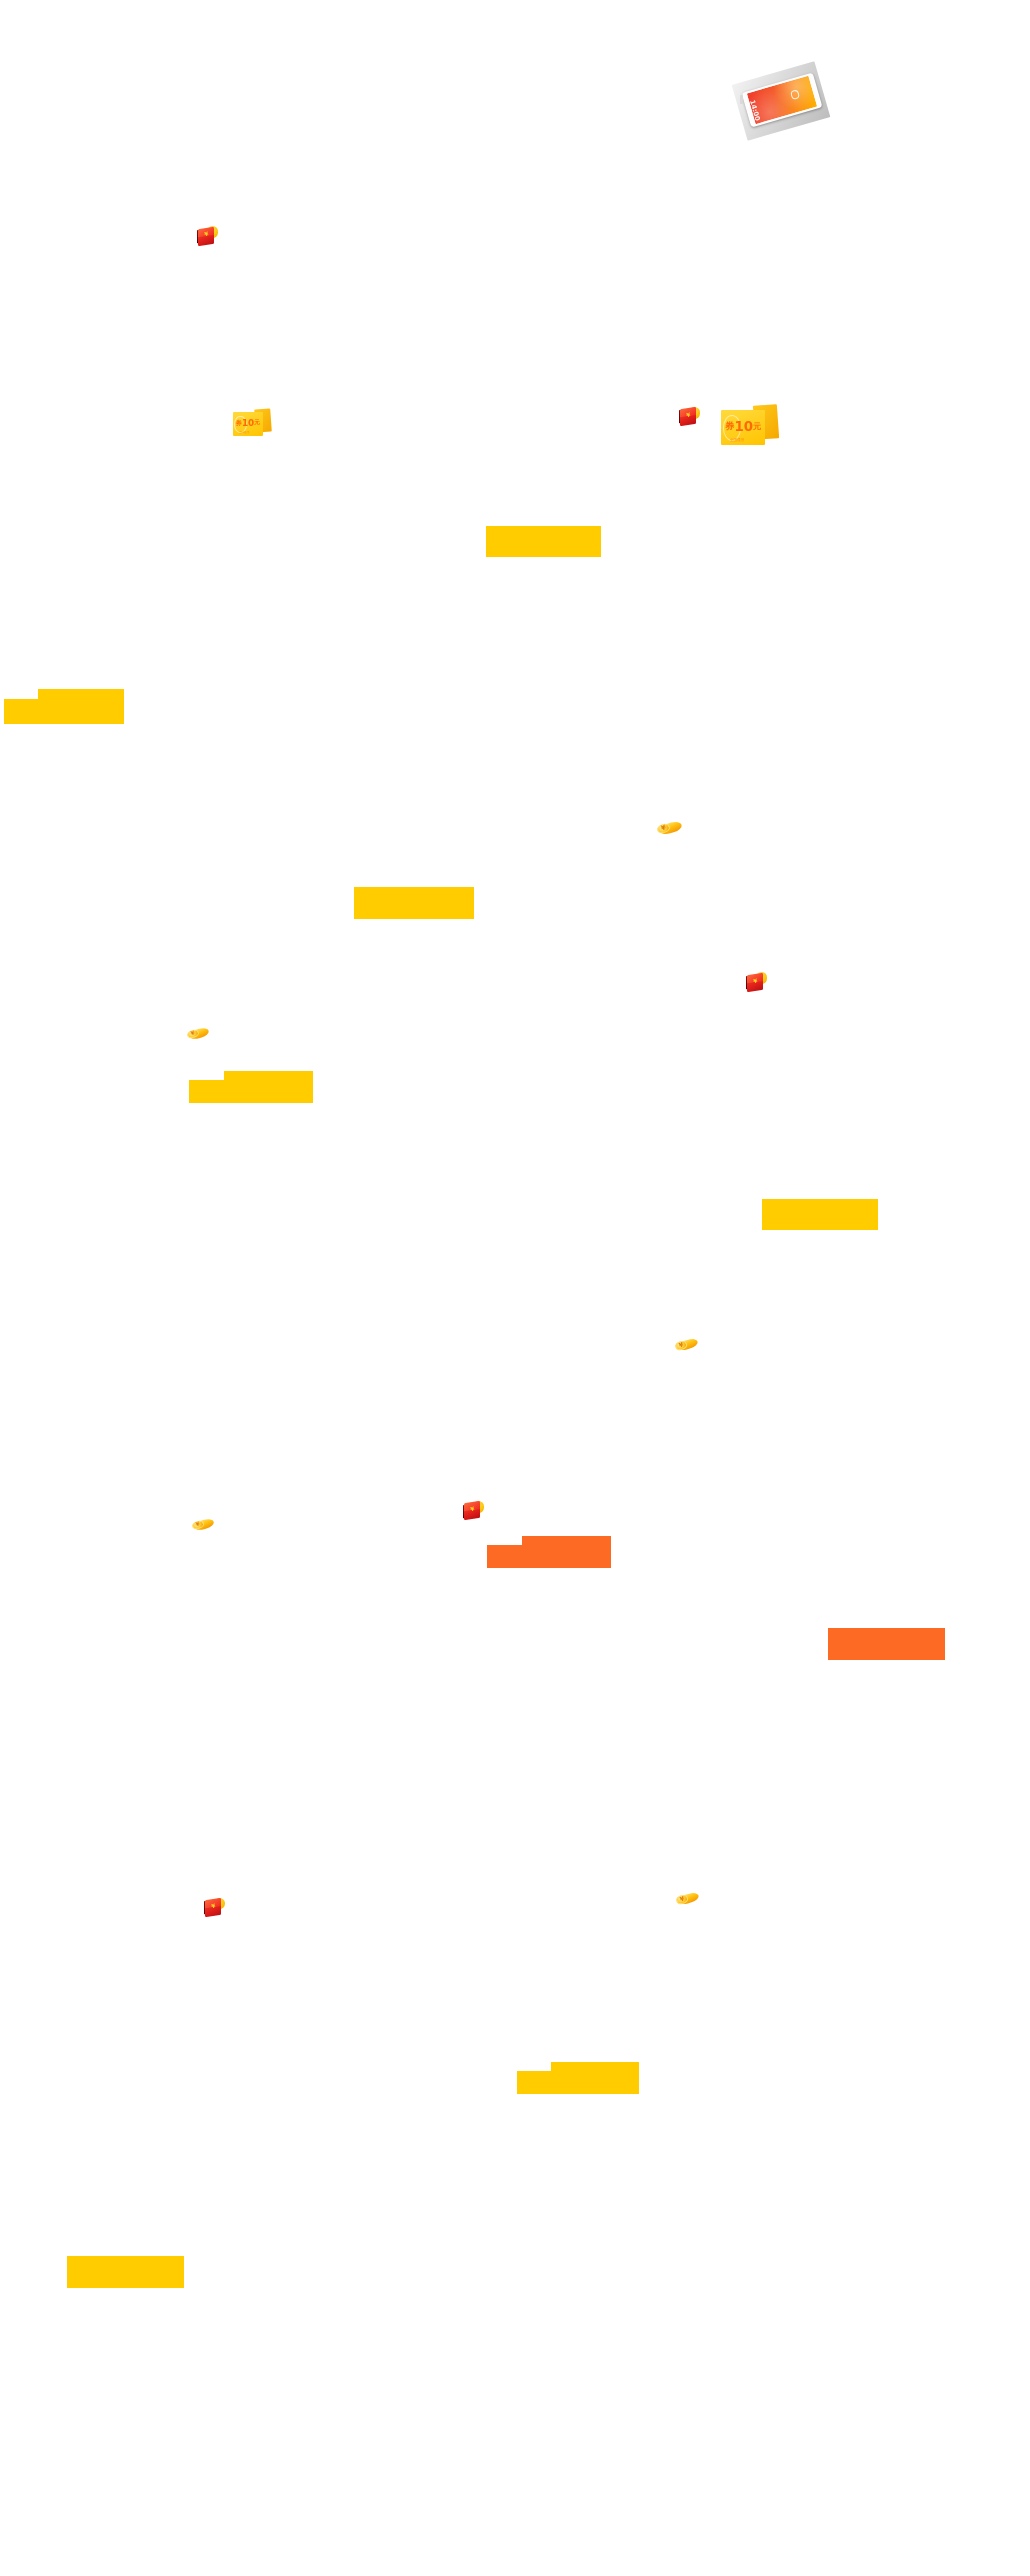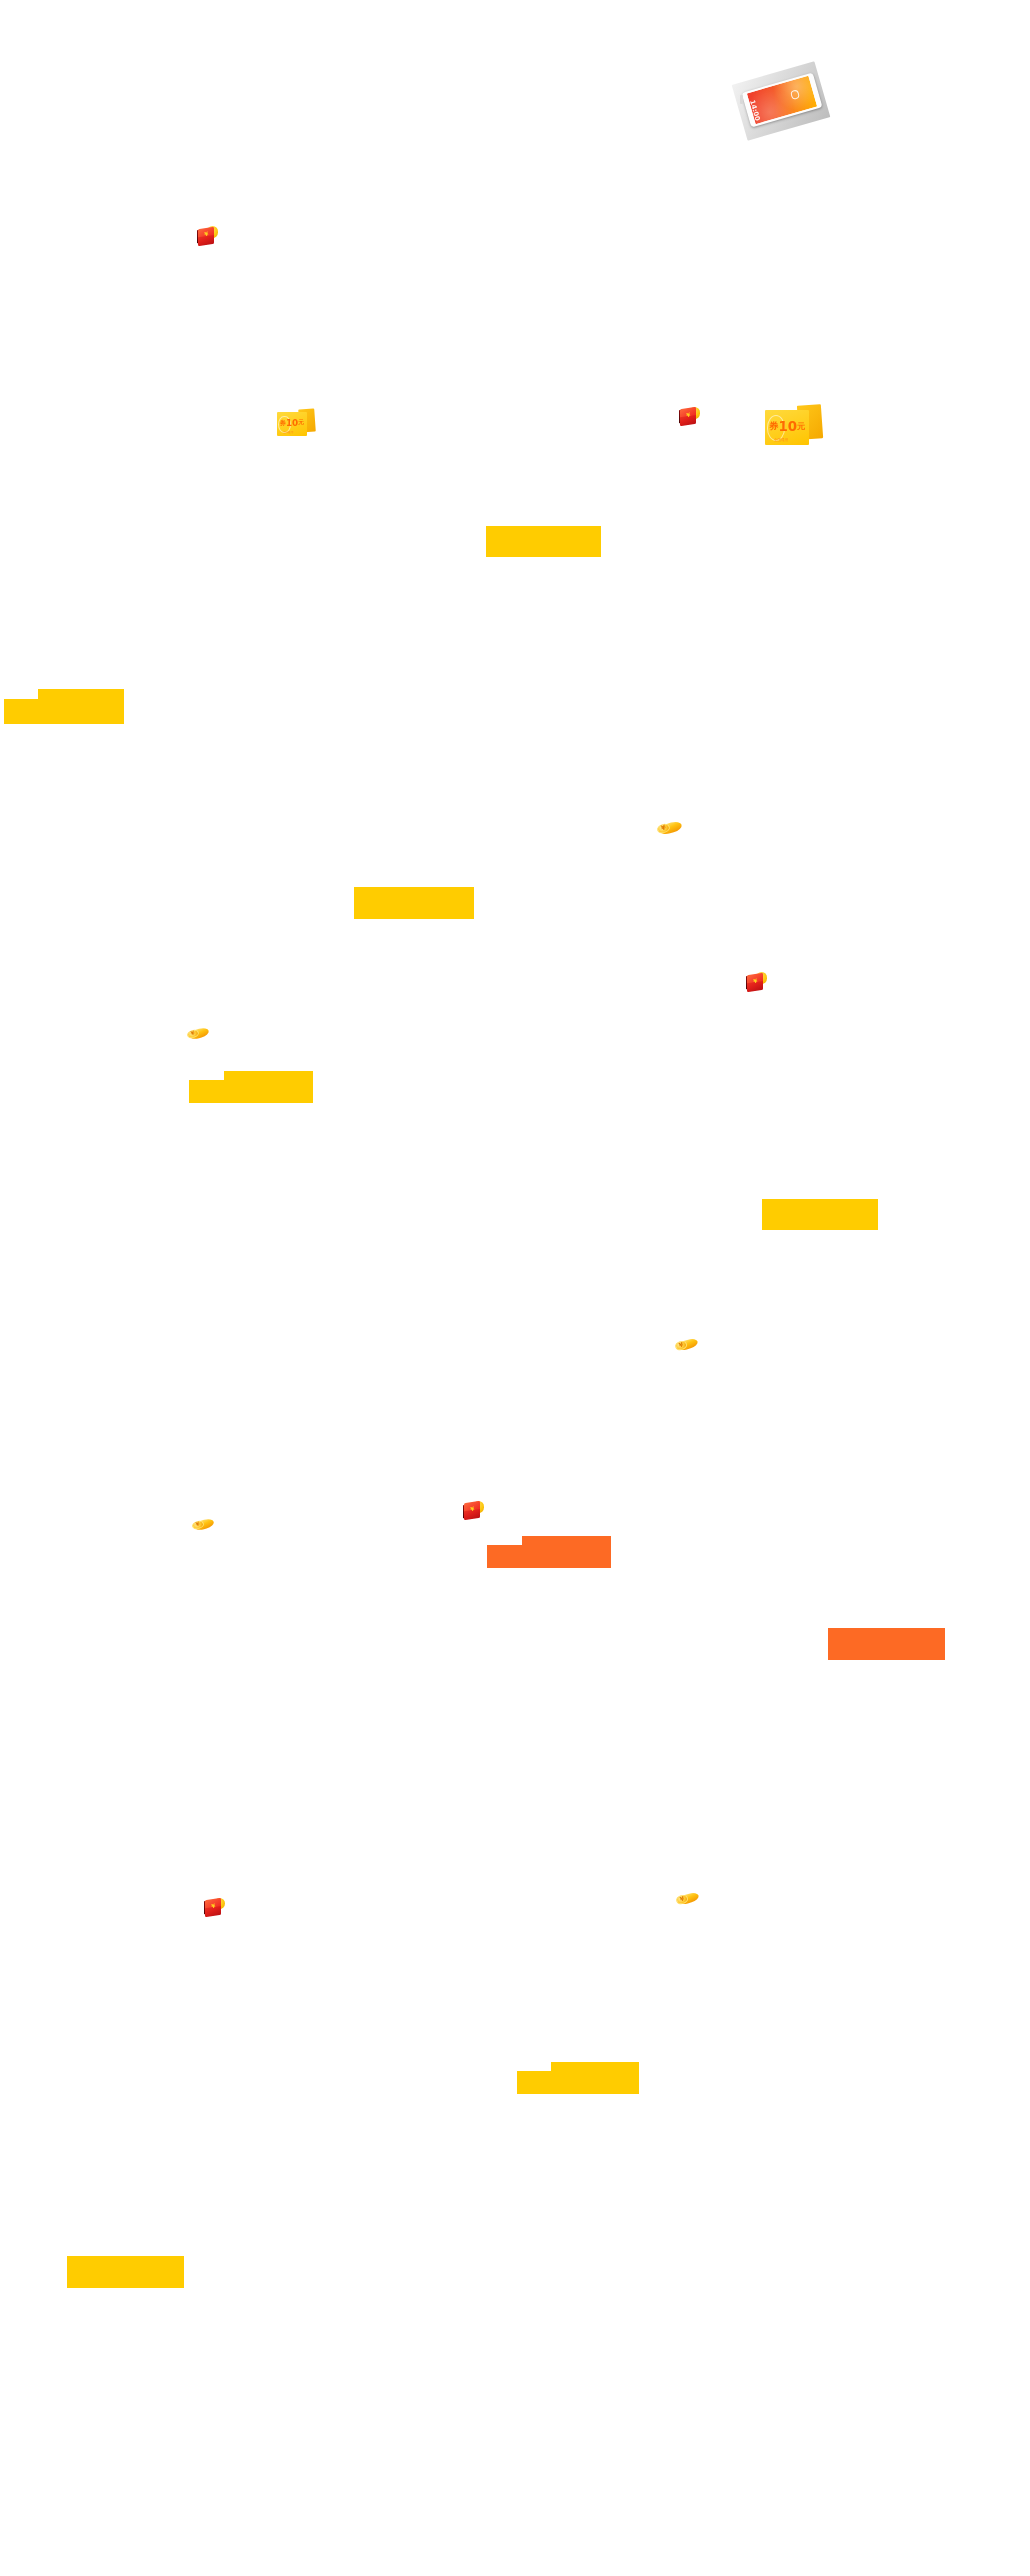--- a/index.html
+++ b/index.html
@@ -114,21 +114,21 @@
     line-height: 1;
     font-weight: bold;
     font-family: "DejaVu Sans", sans-serif;
     display: flex;
     align-items: center;
     justify-content: center;
     transform: rotate(-16deg);
   }
 
   
-  .coupon { position: relative; margin-left: 44px; }
+  .coupon { position: relative; }
   .coupon .back-card {
     position: absolute;
     right: 0; top: 0;
     width: 42%; height: 78%;
     background: linear-gradient(135deg, #ffc81a 0%, #f5a800 100%);
     transform: rotate(-4deg);
     border-radius: 1px;
   }
   .coupon .back-card .vtext {
     position: absolute;

